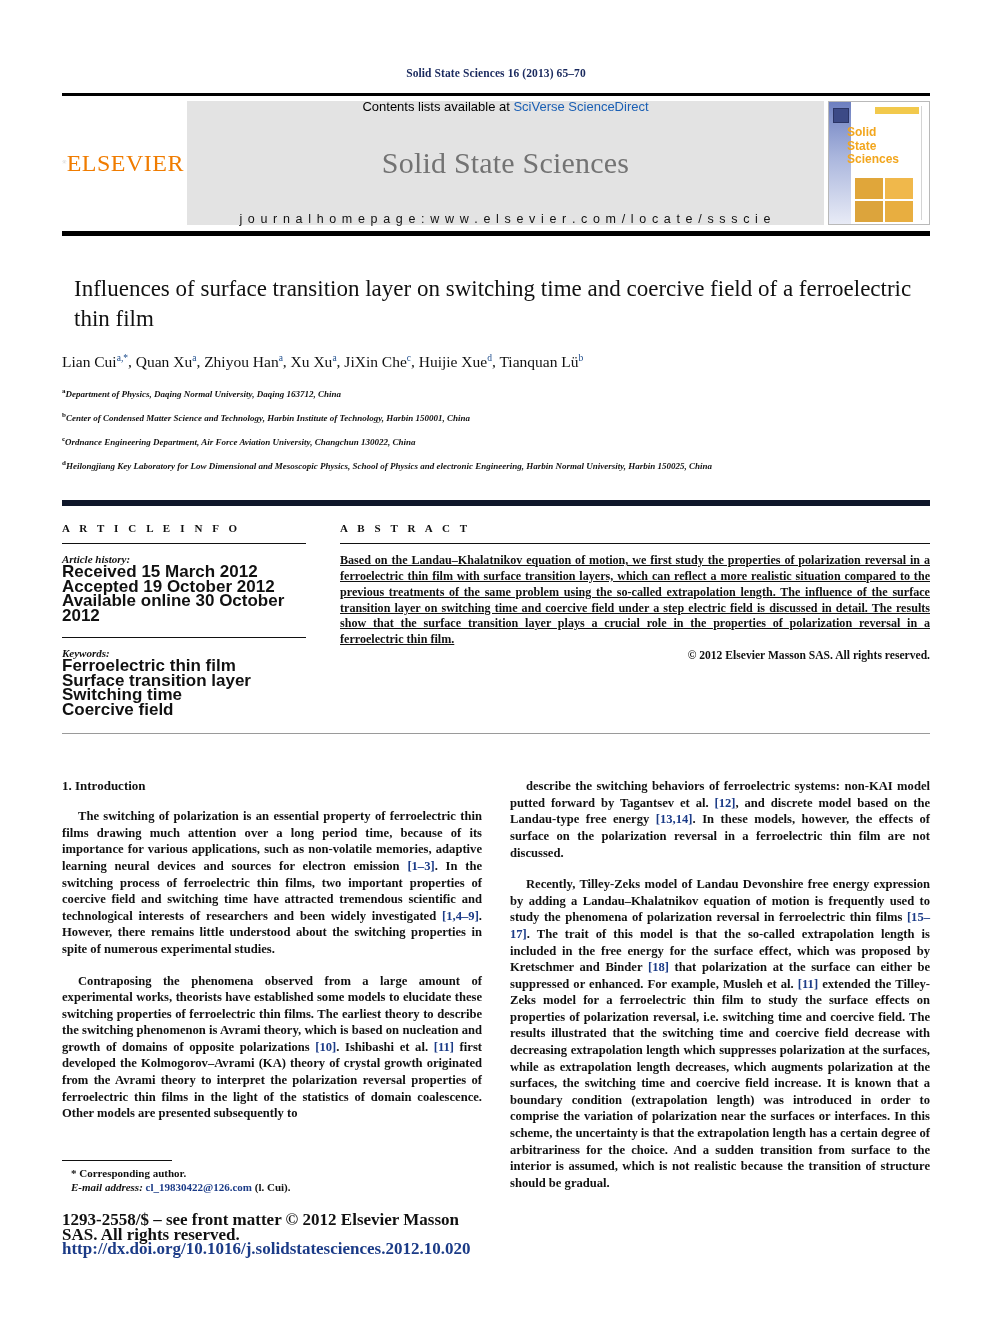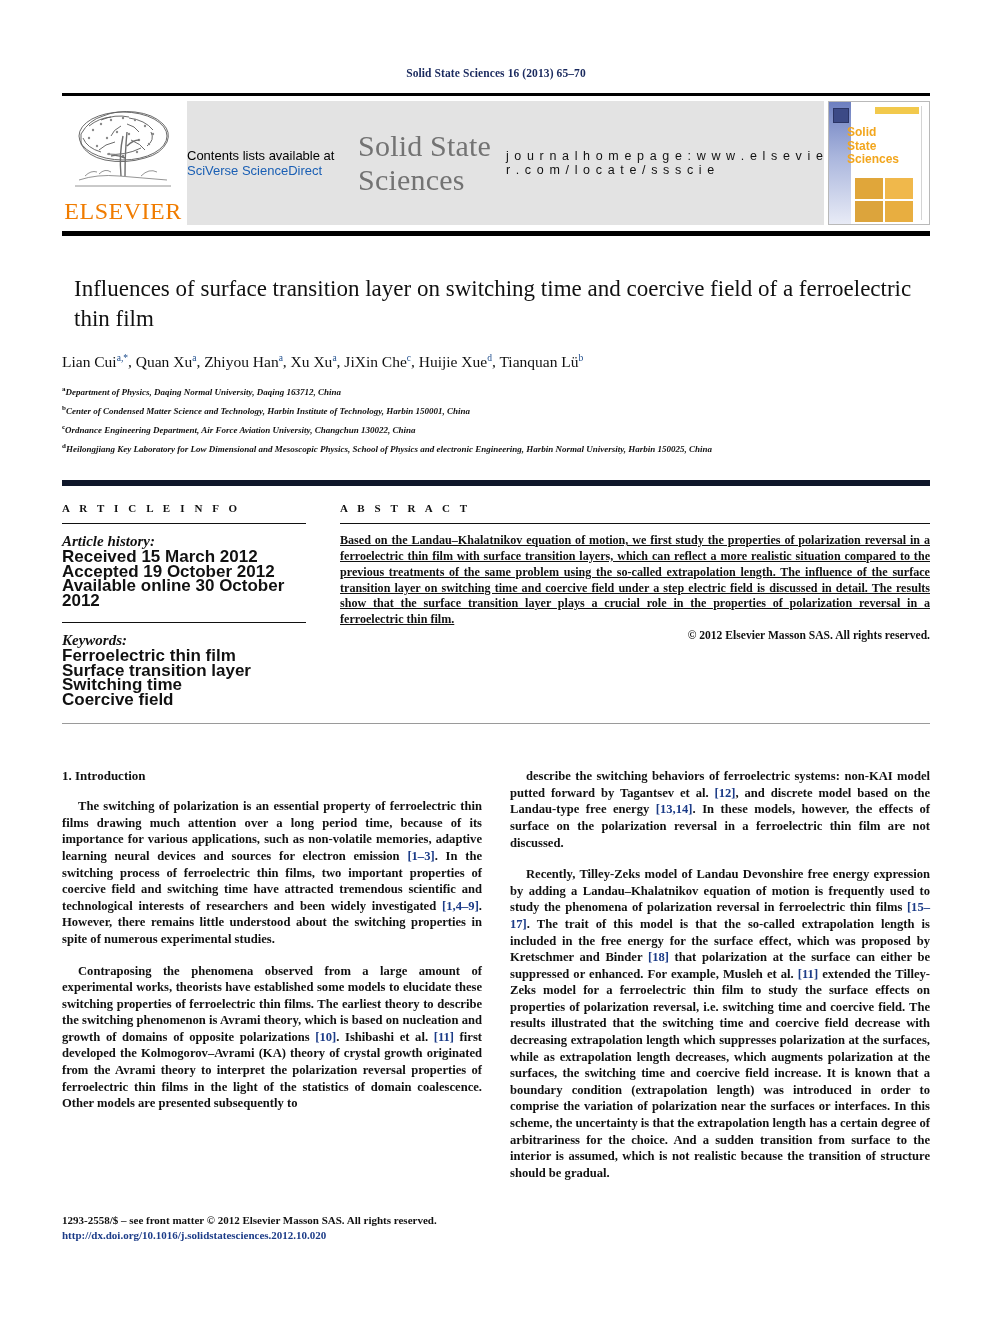--- a/index.html
+++ b/index.html
@@ -42,44 +42,45 @@
   .masthead {
     display: flex;
     align-items: stretch;
     height: 124px;
     margin-top: 5px;
   }
   .elsevier-logo {
     width: 122px;
     flex: 0 0 122px;
     display: flex;
-    flex-direction: column;
+    flex-direction: row;
     align-items: center;
     justify-content: flex-end;
     padding-bottom: 2px;
   }
   .tree-svg { display:block; }
   .elsevier-word {
     font-family: "Liberation Serif", serif;
     font-size: 24px;
     letter-spacing: 0.5px;
     color: #F07C00;
     line-height: 1;
     margin-top: 1px;
   }
   .masthead-center {
     flex: 1 1 auto;
     background: #e3e3e3;
     display: flex;
-    flex-direction: row;
+    flex-direction: column;
     justify-content: center;
     align-items: center;
     padding: 11px 0 12px 0;
     margin-left: 3px;
     margin-right: 4px;
+    gap: 32px;
   }
   .contents-line {
     font-family: "Liberation Sans", sans-serif;
     font-size: 13px;
     color: #000;
   }
   .contents-line .sd {
     color: #1a5fb4;
   }
   .journal-name {
@@ -172,21 +173,21 @@
     color: #1a4a8a;
     vertical-align: super;
   }
   .affils {
     margin-top: 10px;
   }
   .affil {
     font-family: "Liberation Serif", serif;
     font-style: italic;
     font-size: 9px;
-    line-height: 16px;
+    line-height: 21px;
     color: #111;
     font-weight: bold;
   }
   .affil sup {
     font-size: 7px;
     vertical-align: super;
     font-style: normal;
   }
 
   
@@ -215,21 +216,21 @@
   }
   .hr-thin {
     border-top: 1px solid #111;
     margin: 6px 0 9px 0;
   }
   .hr-thin.second { margin-top: 14px; }
   .info-label {
     font-family: "Liberation Serif", serif;
     font-style: italic;
     font-weight: bold;
-    font-size: 15px;
+    font-size: 11px;
     color: #111;
   }
   .info-line {
     font-family: Liberation Sans, sans-serif;
     font-size: 17px;
     line-height: 14.5px;
     color: #111;
     font-weight: bold;
   }
   .abstract-body {
@@ -307,21 +308,21 @@
     padding-left: 9px;
   }
   .foot-line em { font-style: italic; }
   .link { color: #1b3b87; }
   .issn-block {
     position: absolute;
     left: 62px;
     top: 1213px;
     width: 430px;
     font-family: "Liberation Serif", serif;
-    font-size: 11px;
+    font-size: 17px;
     line-height: 14.6px;
     color: #111;
     font-weight: bold;
   }
 </style>
 </head>
 <body>
 
 <div class="page">
 
@@ -446,19 +447,28 @@
         </div>
     </div>
     <div class="bcol">
       <div>
           <p class="para">describe the switching behaviors of ferroelectric systems: non-KAI model putted forward by Tagantsev et al. <span class="ref">[12]</span>, and discrete model based on the Landau-type free energy <span class="ref">[13,14]</span>. In these models, however, the effects of surface on the polarization reversal in a ferroelectric thin film are not discussed.</p>
           <p class="para">Recently, Tilley-Zeks model of Landau Devonshire free energy expression by adding a Landau–Khalatnikov equation of motion is frequently used to study the phenomena of polarization reversal in ferroelectric thin films <span class="ref">[15–17]</span>. The trait of this model is that the so-called extrapolation length is included in the free energy for the surface effect, which was proposed by Kretschmer and Binder <span class="ref">[18]</span> that polarization at the surface can either be suppressed or enhanced. For example, Musleh et al. <span class="ref">[11]</span> extended the Tilley-Zeks model for a ferroelectric thin film to study the surface effects on properties of polarization reversal, i.e. switching time and coercive field. The results illustrated that the switching time and coercive field decrease with decreasing extrapolation length which suppresses polarization at the surfaces, while as extrapolation length decreases, which augments polarization at the surfaces, the switching time and coercive field increase. It is known that a boundary condition (extrapolation length) was introduced in order to comprise the variation of polarization near the surfaces or interfaces. In this scheme, the uncertainty is that the extrapolation length has a certain degree of arbitrariness for the choice. And a sudden transition from surface to the interior is assumed, which is not realistic because the transition of structure should be gradual.</p>
         </div>
     </div>
   </div>
 
+  <div class="footnotes">
+    <div class="foot-rule"></div>
+    <div class="foot-line">* Corresponding author.</div>
+    <div class="foot-line">
+      <em>E-mail address:</em>
+      <span class="link">cl_19830422@126.com</span>
+      <span>(l. Cui).</span>
+    </div>
+  </div>
 
   <div class="issn-block">
     <div>1293-2558/$ – see front matter © 2012 Elsevier Masson SAS. All rights reserved.</div>
     <div class="link">http://dx.doi.org/10.1016/j.solidstatesciences.2012.10.020</div>
   </div>
 
 </div>
 
 </body></html>

